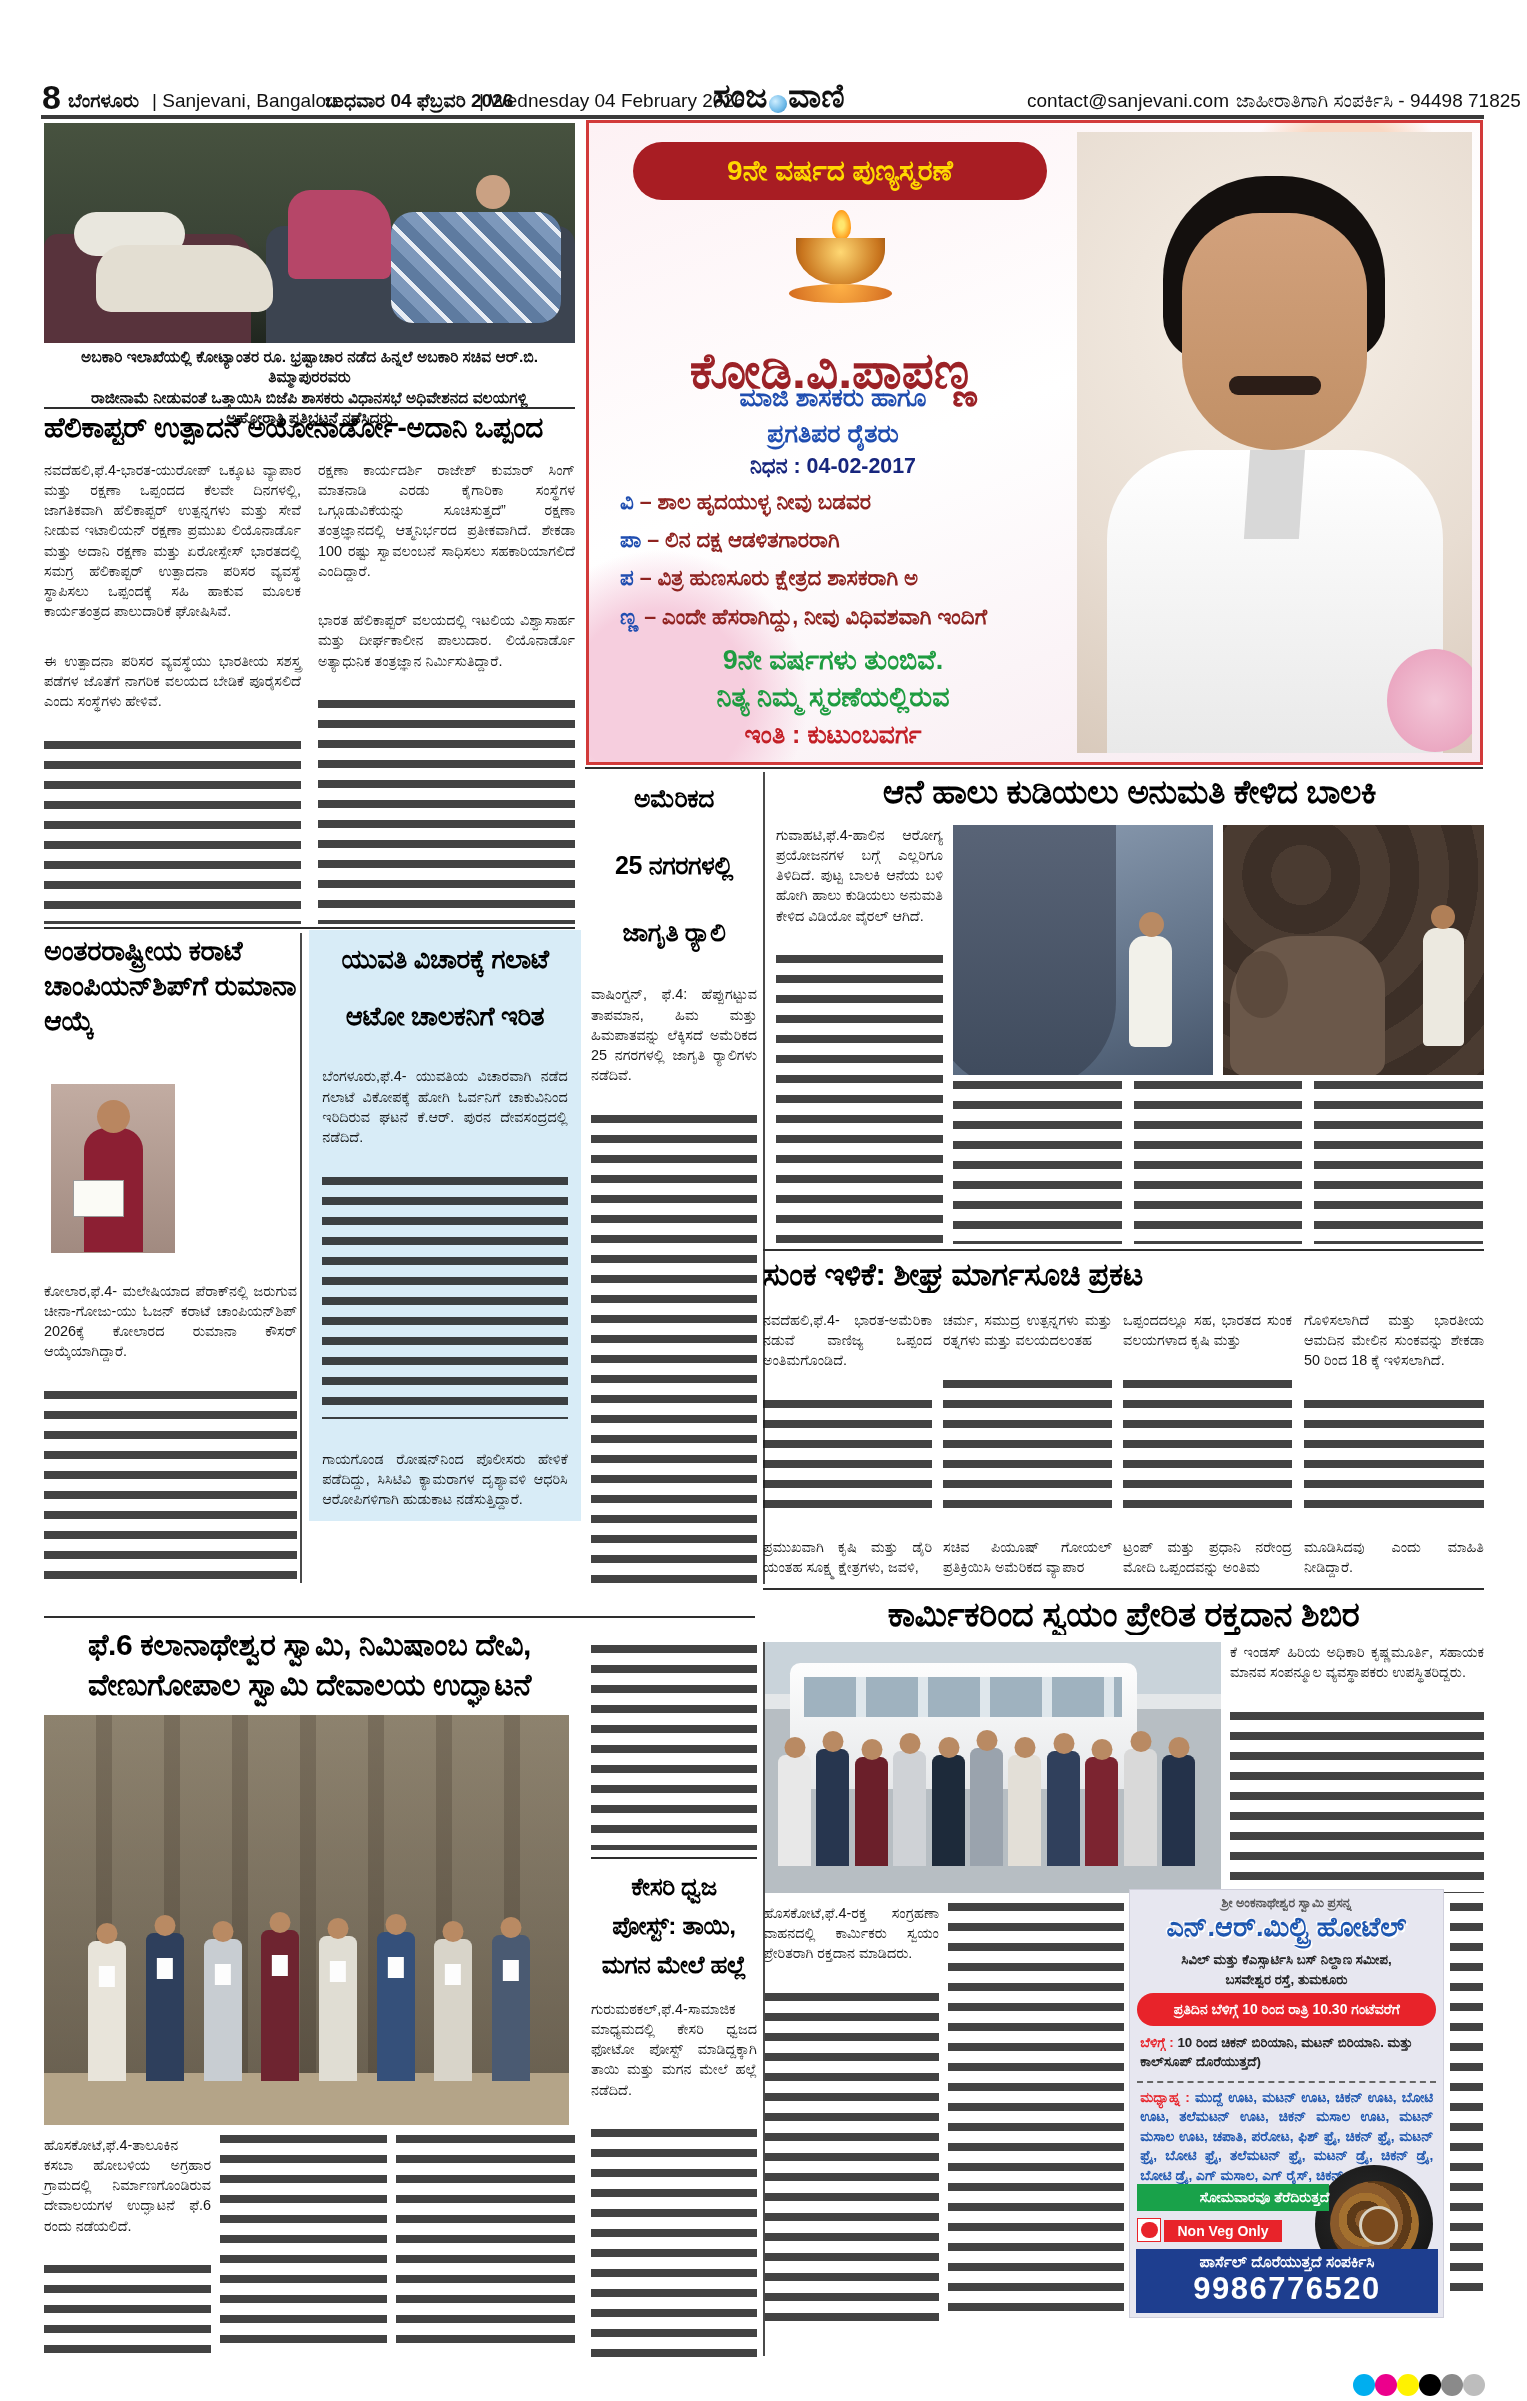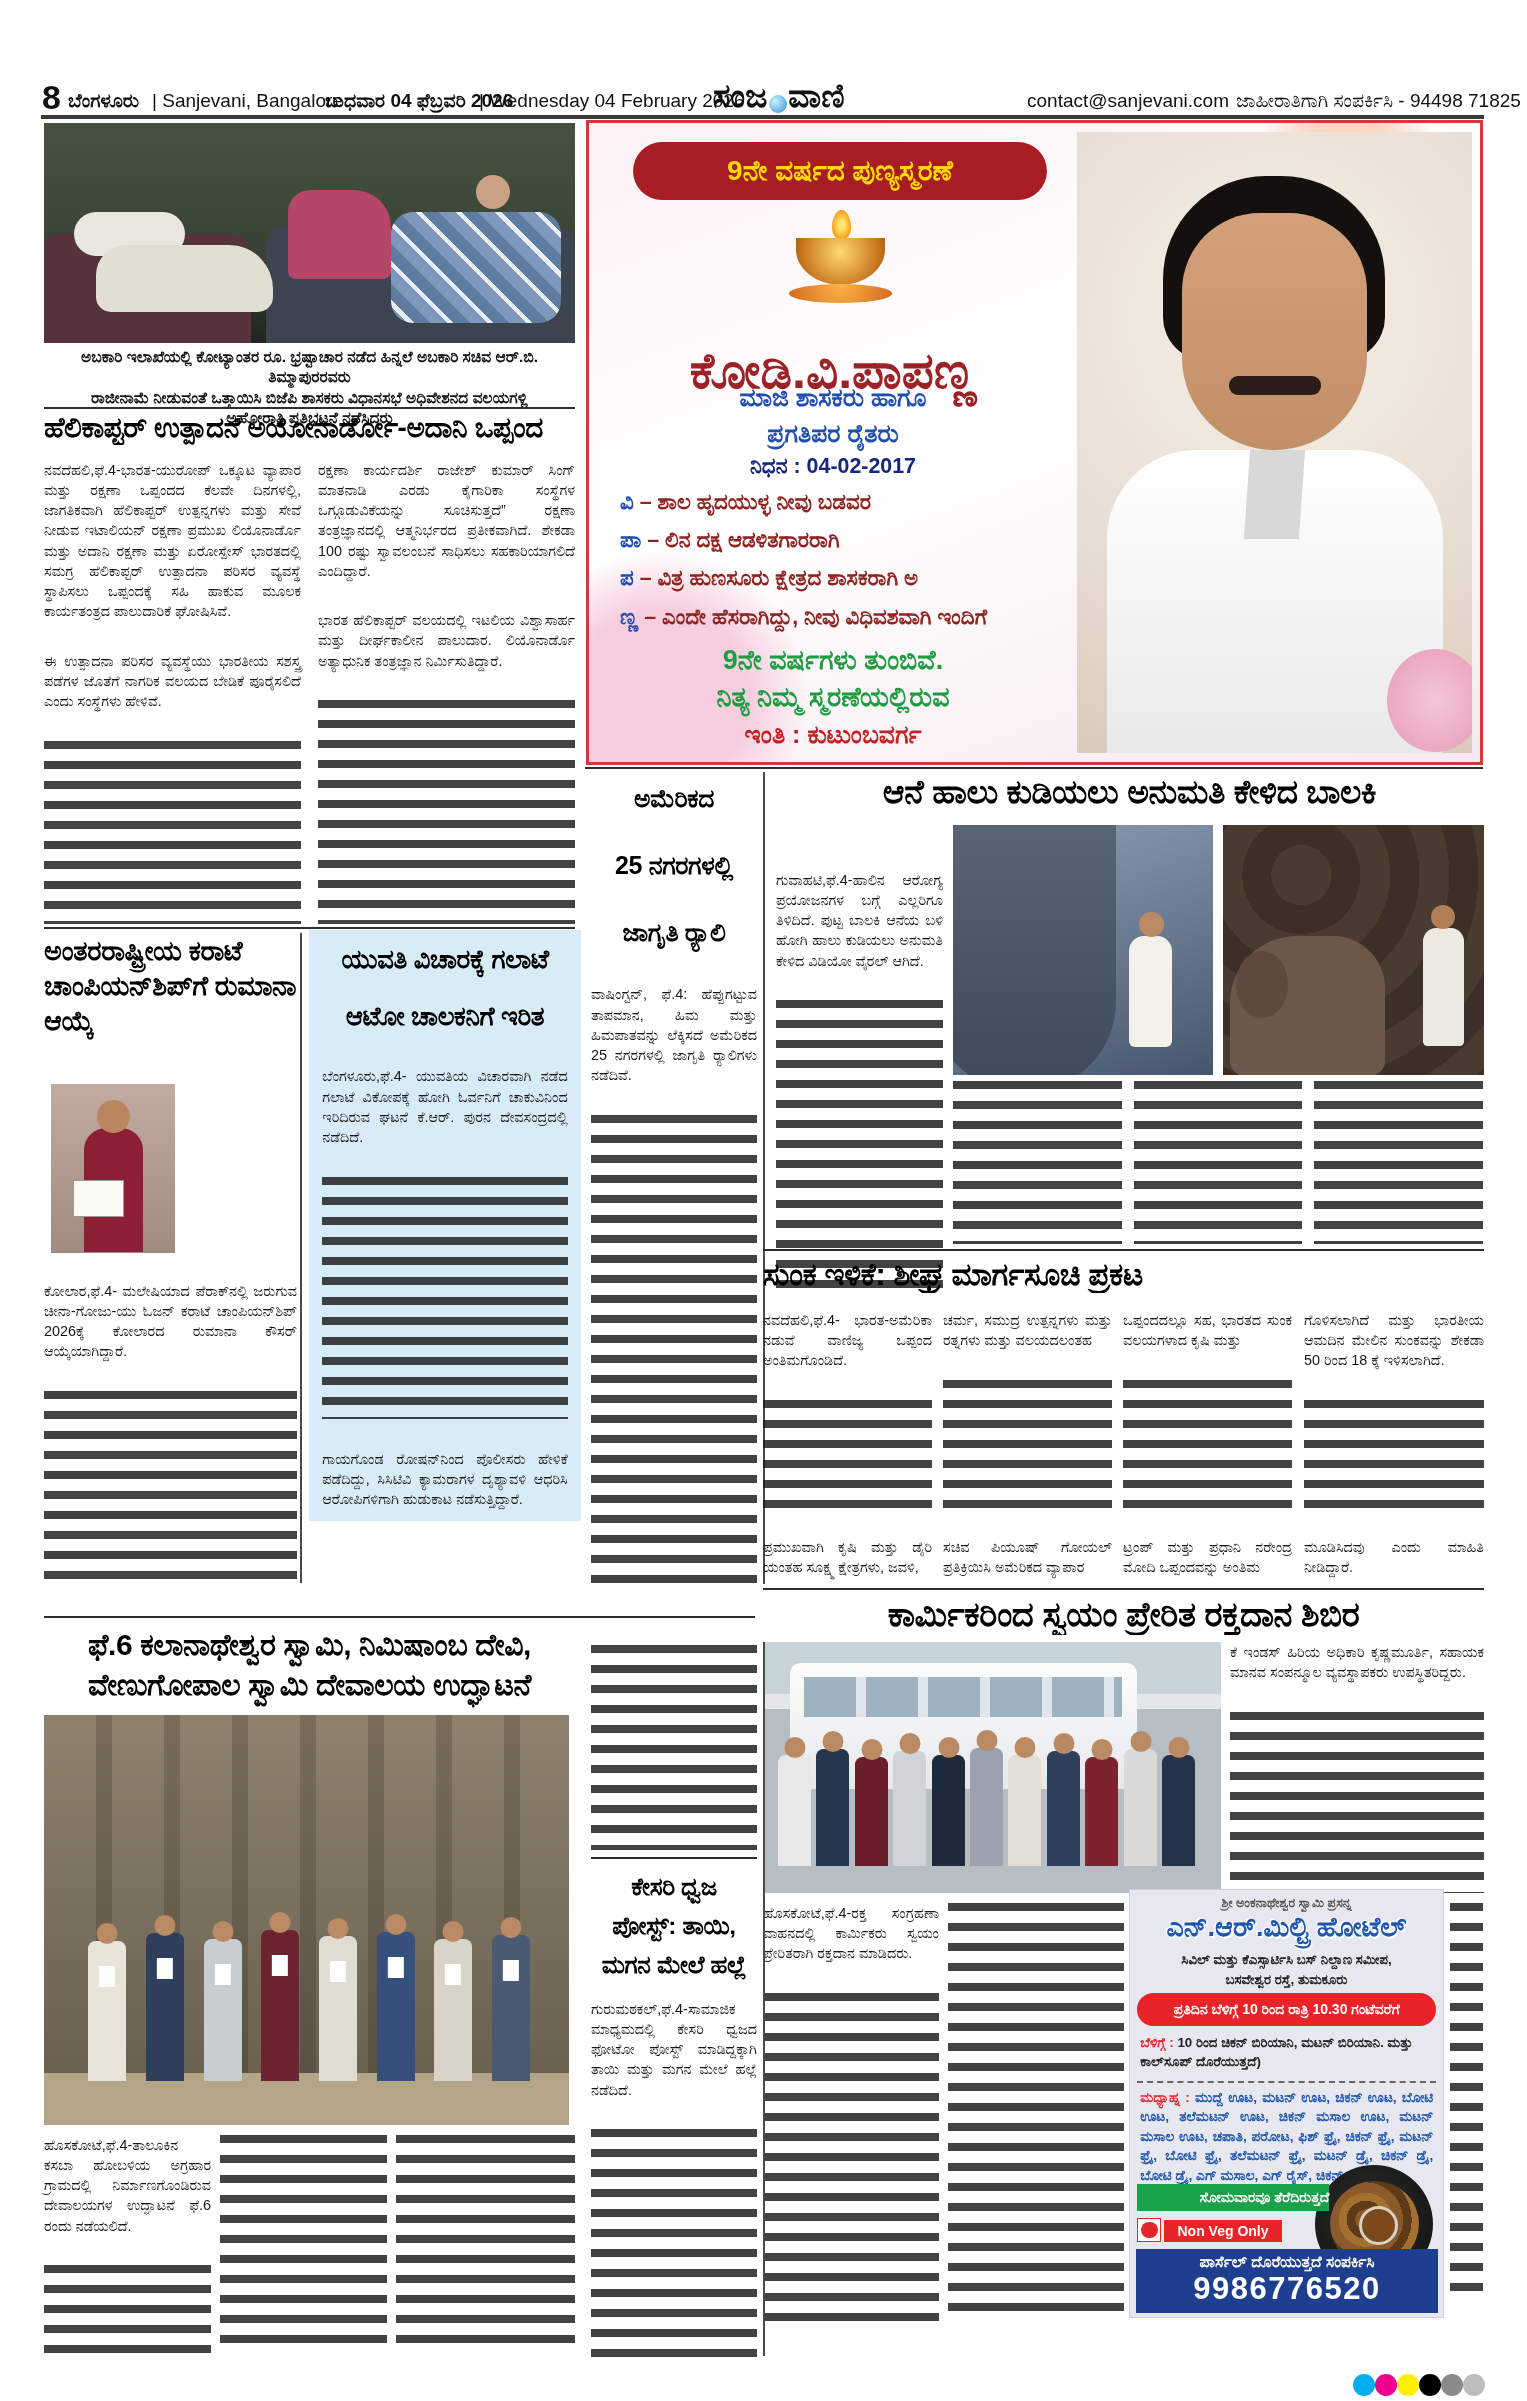--- a/index.html
+++ b/index.html
@@ -147,21 +147,21 @@
   <div class="abs flexcol" style="left:591px;top:776px;width:166px;height:807px;">
     <div class="headline center" style="font-size:25px;line-height:1.8;">ಅಮೆರಿಕದ</div>
     <div class="headline center" style="font-size:25px;line-height:1.8;">25 ನಗರಗಳಲ್ಲಿ</div>
     <div class="headline center" style="font-size:25px;line-height:1.8;margin-bottom:7.4px;">ಜಾಗೃತಿ ರ‍್ಯಾಲಿ</div>
     <div class="body-text">ವಾಷಿಂಗ್ಟನ್, ಫೆ.4: ಹೆಪ್ಪುಗಟ್ಟುವ ತಾಪಮಾನ, ಹಿಮ ಮತ್ತು ಹಿಮಪಾತವನ್ನು ಲೆಕ್ಕಿಸದೆ ಅಮೆರಿಕದ 25 ನಗರಗಳಲ್ಲಿ ಜಾಗೃತಿ ರ‍್ಯಾಲಿಗಳು ನಡೆದಿವೆ.</div>
     <div class="greek grow" style="margin-top:7.4px;"></div>
   </div>
   <div class="vrule" style="left:763px;top:772px;height:812px;"></div>
 
   <div class="abs headline center" style="left:776px;top:773px;width:707px;font-size:33px;white-space:nowrap;overflow:hidden;">ಆನೆ ಹಾಲು ಕುಡಿಯಲು ಅನುಮತಿ ಕೇಳಿದ ಬಾಲಕಿ</div>
-  <div class="abs body-text flexcol" style="left:776px;top:825px;width:167px;height:421px;margin-top:45px;">
+  <div class="abs body-text flexcol" style="left:776px;top:825px;width:167px;height:421px;">
     <p>ಗುವಾಹಟಿ,ಫೆ.4-ಹಾಲಿನ ಆರೋಗ್ಯ ಪ್ರಯೋಜನಗಳ ಬಗ್ಗೆ ಎಲ್ಲರಿಗೂ ತಿಳಿದಿದೆ. ಪುಟ್ಟ ಬಾಲಕಿ ಆನೆಯ ಬಳಿ ಹೋಗಿ ಹಾಲು ಕುಡಿಯಲು ಅನುಮತಿ ಕೇಳಿದ ವಿಡಿಯೋ ವೈರಲ್ ಆಗಿದೆ.</p>
     <div class="greek grow"></div>
   </div>
   <div class="photo" style="left:953px;top:825px;width:260px;height:250px;background:linear-gradient(160deg,#8fa0b5,#5d6e84 70%,#46556a);">
     <div class="abs" style="left:-22px;top:-15px;width:185px;height:281px;background:linear-gradient(#5a6578,#3e4a5c);border-radius:0 0 89px 89px;"></div>
     <div class="abs" style="left:176px;top:111px;width:43px;height:111px;background:#f2f1ea;border-radius:15px 15px 6px 6px;"></div>
     <div class="abs" style="left:186px;top:87px;width:25px;height:25px;border-radius:50%;background:#b98a63;"></div>
   </div>
   <div class="photo" style="left:1223px;top:825px;width:261px;height:250px;background:repeating-radial-gradient(circle at 30% 20%,#4a3b31 0 30px,#3c2f27 30px 59px);">
     <div class="abs" style="left:7.4px;top:111px;width:155px;height:140px;background:#6b584a;border-radius:67px 52px 15px 15px;"></div>

